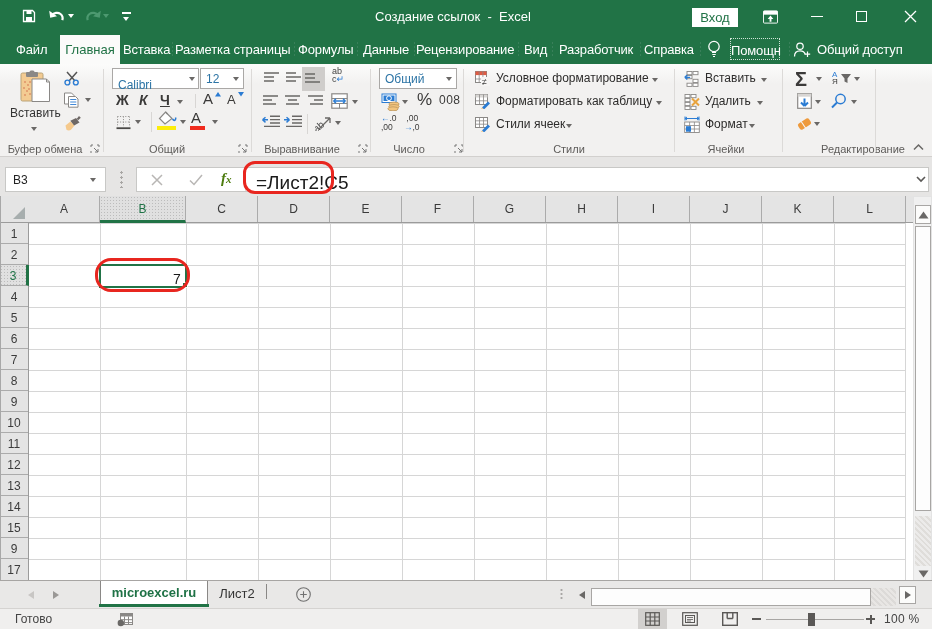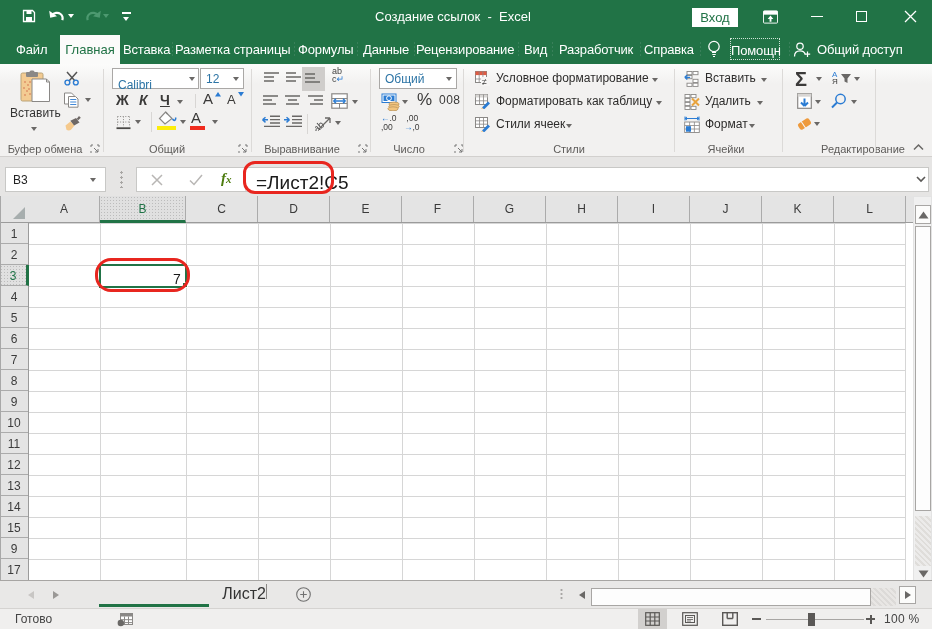--- a/index.html
+++ b/index.html
@@ -512,22 +512,23 @@
         <path d="M5.5 7.5 L10.5 0.5 H0.5 Z" fill="#6a6866"></path>
       </svg>
   </div>
   <div id="tabbar">
     <svg class="abs" style="left:27px;top:9px" width="8" height="10" viewBox="0 0 8 10">
         <path d="M7 1 L1 5 L7 9 Z" fill="#c8c6c4"></path>
       </svg>
     <svg class="abs" style="left:52px;top:9px" width="8" height="10" viewBox="0 0 8 10">
         <path d="M1 1 L7 5 L1 9 Z" fill="#9a9896"></path>
       </svg>
+    <div class="abs" style="left:100px;top:0px;width:108px;height:23px;background:#fff;border-left:1px solid #8a8886;border-right:1px solid #8a8886;text-align:center;line-height:24px;font-size:13px;font-weight:bold;color:#1f7246">microexcel.ru</div>
     <div class="abs" style="left:99px;top:23px;width:110px;height:3px;background:#217346"></div>
-    <div class="abs" style="left:208px;top:1px;width:58px;height:22px;text-align:right;line-height:23px;font-size:16px;color:#333">Лист2</div>
+    <div class="abs" style="left:208px;top:1px;width:58px;height:22px;text-align:center;line-height:23px;font-size:13px;color:#333">Лист2</div>
     <div class="abs" style="left:266px;top:3px;width:1px;height:15px;background:#8a8886"></div>
     <svg class="abs" style="left:296px;top:6px" width="15" height="15" viewBox="0 0 15 15">
       <circle cx="7.5" cy="7.5" r="6.8" fill="none" stroke="#717171" stroke-width="1.1"></circle>
       <path d="M7.5 4.2 V10.8 M4.2 7.5 H10.8" stroke="#717171" stroke-width="1.1"></path>
     </svg>
 
     <div class="abs" style="left:560px;top:7px;width:3px;height:13px;background-image:radial-gradient(circle,#a8a6a4 1px,transparent 1.2px);background-size:3px 4px"></div>
     <svg class="abs" style="left:578px;top:9px" width="8" height="10" viewBox="0 0 8 10">
         <path d="M7 1 L1 5 L7 9 Z" fill="#6a6866"></path>
       </svg>

